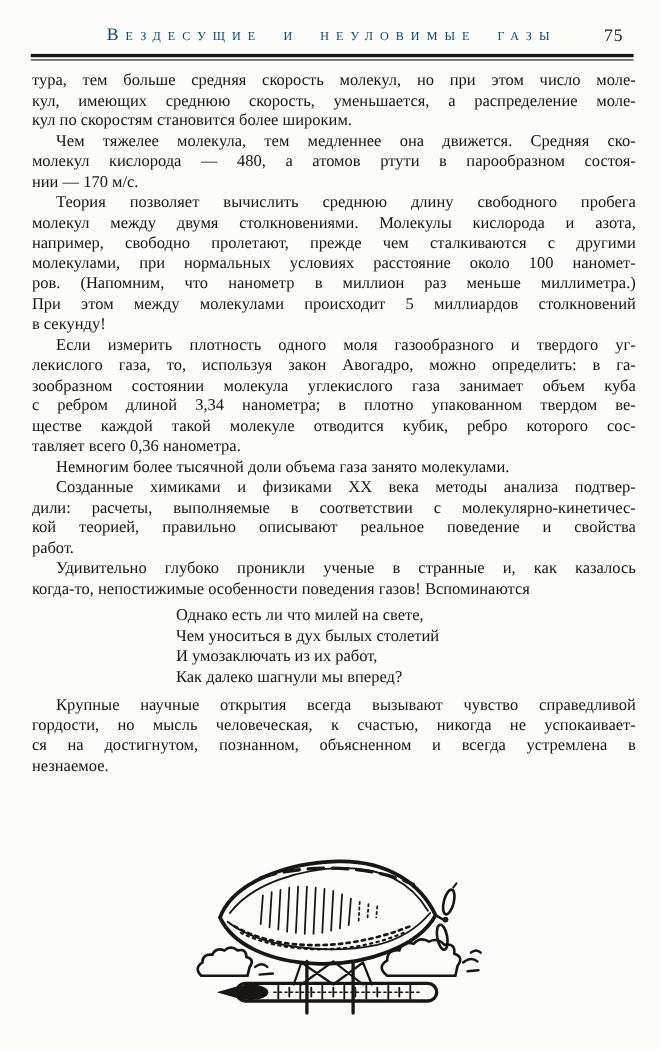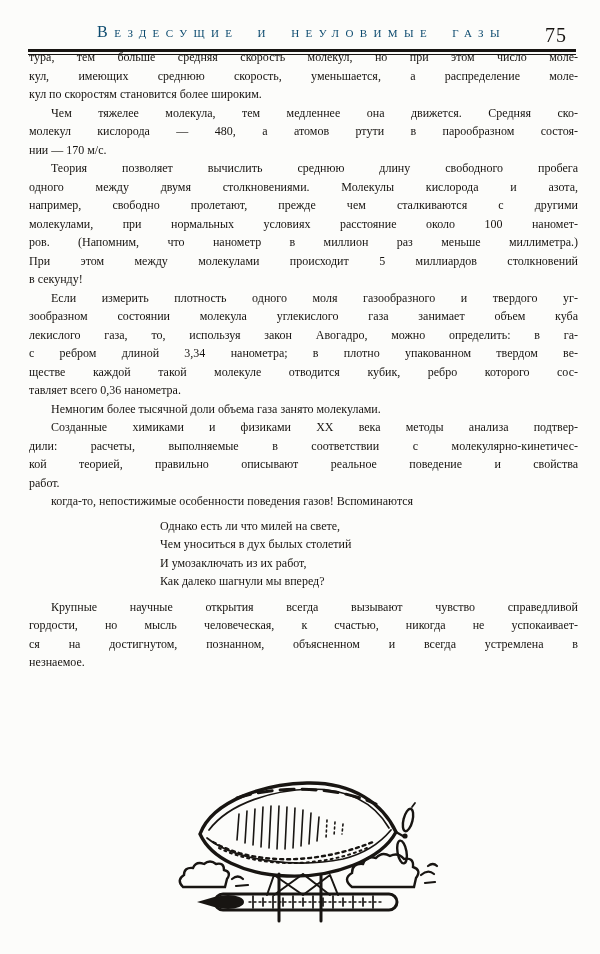--- a/index.html
+++ b/index.html
@@ -24,36 +24,36 @@
     text-align: center;
     font-variant: small-caps;
     font-size: 16px;
     letter-spacing: 0.4em;
     word-spacing: 0.55em;
     color: #0c4a6e;
   }
   .rh-page {
     position: absolute;
     right: 8px; top: 1px;
-    font-size: 20px;
+    font-size: 16px;
     letter-spacing: 1px;
   }
   .double-rule {
     position: absolute;
     top: 49px; left: 28px; right: 24px;
   }
   .double-rule .rule-thick { height: 3px; background: #181512; }
   .double-rule .rule-thin  { height: 1px; background: #181512; margin-top: 2px; }
 
   
   .body-text {
     position: absolute;
-    top: 48px; left: 29px;
+    top: 64px; left: 29px;
     width: 549px;
-    font-size: 12px;
+    font-size: 15px;
     line-height: 18.5px;
   }
   .para .line {
     text-align: justify;
     text-align-last: justify;
     white-space: normal;
   }
   .para .line:last-child { text-align-last: left; }
   .para.indent .line:first-child { text-indent: 22px; }
   .verse { margin: 6px 0 7px 131px; }
@@ -94,45 +94,46 @@
         <div class="line">кул, имеющих среднюю скорость, уменьшается, а распределение моле-</div>
         <div class="line">кул по скоростям становится более широким.</div>
       </div>
       <div class="para indent">
         <div class="line">Чем тяжелее молекула, тем медленнее она движется. Средняя ско-</div>
         <div class="line">молекул кислорода — 480, а атомов ртути в парообразном состоя-</div>
         <div class="line">нии — 170 м/с.</div>
       </div>
       <div class="para indent">
         <div class="line">Теория позволяет вычислить среднюю длину свободного пробега</div>
-        <div class="line">одного между двумя столкновениями. Молекулы кислорода и азота,</div>
+        <div class="line">молекул между двумя столкновениями. Молекулы кислорода и азота,</div>
         <div class="line">например, свободно пролетают, прежде чем сталкиваются с другими</div>
         <div class="line">молекулами, при нормальных условиях расстояние около 100 наномет-</div>
         <div class="line">ров. (Напомним, что нанометр в миллион раз меньше миллиметра.)</div>
         <div class="line">При этом между молекулами происходит 5 миллиардов столкновений</div>
         <div class="line">в секунду!</div>
       </div>
       <div class="para indent">
         <div class="line">Если измерить плотность одного моля газообразного и твердого уг-</div>
+        <div class="line">лекислого газа, то, используя закон Авогадро, можно определить: в га-</div>
         <div class="line">зообразном состоянии молекула углекислого газа занимает объем куба</div>
-        <div class="line">лекислого газа, то, используя закон Авогадро, можно определить: в га-</div>
         <div class="line">с ребром длиной 3,34 нанометра; в плотно упакованном твердом ве-</div>
         <div class="line">ществе каждой такой молекуле отводится кубик, ребро которого сос-</div>
         <div class="line">тавляет всего 0,36 нанометра.</div>
       </div>
       <div class="para indent">
         <div class="line">Немногим более тысячной доли объема газа занято молекулами.</div>
       </div>
       <div class="para indent">
         <div class="line">Созданные химиками и физиками XX века методы анализа подтвер-</div>
         <div class="line">дили: расчеты, выполняемые в соответствии с молекулярно-кинетичес-</div>
         <div class="line">кой теорией, правильно описывают реальное поведение и свойства</div>
         <div class="line">работ.</div>
       </div>
       <div class="para indent">
+        <div class="line">Удивительно глубоко проникли ученые в странные и, как казалось</div>
         <div class="line">когда-то, непостижимые особенности поведения газов! Вспоминаются</div>
       </div>
       <div class="verse">
         <div class="line">Однако есть ли что милей на свете,</div>
         <div class="line">Чем уноситься в дух былых столетий</div>
         <div class="line">И умозаключать из их работ,</div>
         <div class="line">Как далеко шагнули мы вперед?</div>
       </div>
       <div class="para indent">
         <div class="line">Крупные научные открытия всегда вызывают чувство справедливой</div>

